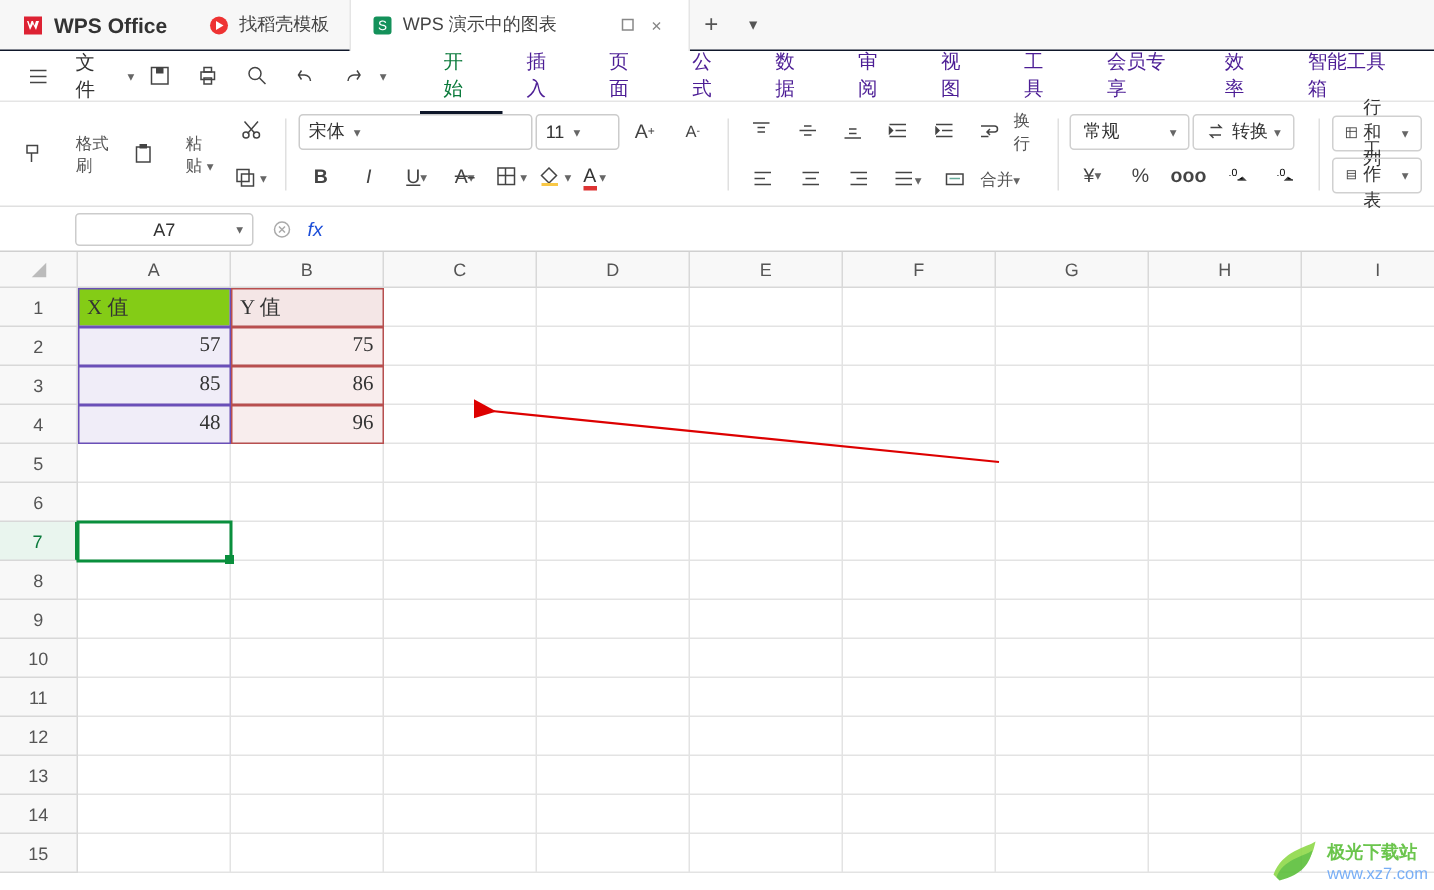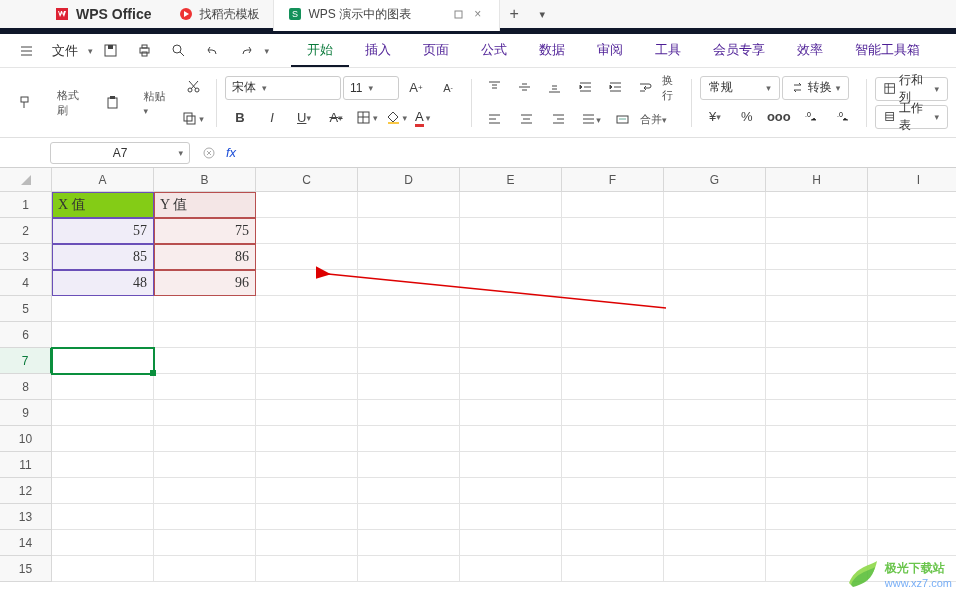--- a/index.html
+++ b/index.html
@@ -1,19 +1,19 @@
 <!DOCTYPE html>
 <html><head>
 <meta charset="utf-8">
 <style>
 * { box-sizing: border-box; margin: 0; padding: 0; font-family: "Microsoft YaHei", sans-serif; }
 body { width: 956px; height: 593px; background: #fff; overflow: hidden; position: relative; font-size: 13px; color: #333; }
 
 
-.titlebar { height: 34px; display: flex; align-items: center; background: #f7f7f7; border-bottom: 6px solid #0f172a; padding-left: 40px; }
+.titlebar { height: 34px; display: flex; align-items: center; background: #f7f7f7; border-bottom: 1px solid #0f172a; }
 .logo { display: flex; align-items: center; padding: 0 14px; gap: 6px; font-weight: 600; font-size: 14px; }
 .logo svg { width: 16px; height: 16px; }
 .tab { display: flex; align-items: center; gap: 6px; padding: 0 14px; height: 34px; border-right: 1px solid #e5e5e5; font-size: 12px; color: #444; }
 .tab.active { background: #fff; }
 .tab .small-icon { width: 14px; height: 14px; }
 .tab-close { color: #888; padding: 0 4px; }
 .newtab { width: 28px; text-align: center; color: #555; font-size: 16px; }
 
 
 .quickbar { height: 34px; display: flex; align-items: center; padding: 0 10px; border-bottom: 1px solid #e5e5e5; gap: 2px; }
@@ -33,21 +33,21 @@
 .rcol { display: flex; flex-direction: column; gap: 4px; }
 .rrow { display: flex; gap: 2px; align-items: center; }
 .combo { display: flex; align-items: center; border: 1px solid #ccc; border-radius: 3px; height: 24px; padding: 0 6px; font-size: 12px; gap: 6px; }
 .combo .dd { font-size: 9px; color: #666; }
 .chipbtn { display: flex; align-items: center; gap: 4px; border: 1px solid #d0d0d0; border-radius: 3px; height: 24px; padding: 0 8px; font-size: 12px; }
 .dd { font-size: 9px; color: #666; }
 .wideicon { display: flex; align-items: center; gap: 2px; height: 24px; padding: 0 3px; }
 
 
 .fbar { height: 30px; display: flex; align-items: center; border-bottom: 1px solid #d0d0d0; padding: 0 10px; gap: 12px; }
-.namebox { width: 140px; height: 22px; border: 1px solid #ccc; border-radius: 3px; display: flex; align-items: center; justify-content: center; font-size: 12px; position: relative; margin-left: 40px; }
+.namebox { width: 119px; height: 22px; border: 1px solid #ccc; border-radius: 3px; display: flex; align-items: center; justify-content: center; font-size: 12px; position: relative; margin-left: 40px; }
 .namebox .dd { position: absolute; right: 6px; }
 .formula { display: flex; align-items: center; gap: 10px; color: #1d4ed8; flex: 1; }
 .formula svg { width: 14px; height: 14px; }
 
 
 .grid { position: relative; display: flex; height: calc(593px - 34px - 34px - 70px - 30px); }
 .rowhdr, .colhdr, .corner { background: #f8f8f8; border-bottom: 1px solid #d8d8d8; border-right: 1px solid #d8d8d8; display: flex; align-items: center; justify-content: center; font-size: 12px; color: #555; }
 .corner { height: 24px; width: 52px; }
 .rowhdr { height: 26px; width: 52px; }
 .colhdrs { display: flex; }
@@ -148,20 +148,21 @@
     </div>
   <span class="dd">▾</span>
 
   <div class="menubar">
     <div class="menuitem active">开始</div>
     <div class="menuitem">插入</div>
     <div class="menuitem">页面</div>
     <div class="menuitem">公式</div>
     <div class="menuitem">数据</div>
     <div class="menuitem">审阅</div>
+    <div class="menuitem">视图</div>
     <div class="menuitem">工具</div>
     <div class="menuitem">会员专享</div>
     <div class="menuitem">效率</div>
     <div class="menuitem">智能工具箱</div>
   </div>
 </div>
 
 <div class="ribbon">
   <div class="rgroup">
     <div class="rbtn">
@@ -194,21 +195,21 @@
           <rect x="2" y="2" width="8" height="8" fill="none" stroke="#444"></rect>
           <rect x="5" y="5" width="8" height="8" fill="none" stroke="#444"></rect>
         </svg>
         <span class="dd" style="margin-left:2px">▾</span>
       </div>
   </div>
   <div class="sep"></div>
 
   <div class="rcol">
     <div class="rrow">
-      <div class="combo" style="width:116px">
+      <div class="combo" style="width:156px">
           <span>宋体</span>
           <span class="dd">▾</span>
         </div>
       <div class="combo" style="width:56px">
           <span>11</span>
           <span class="dd">▾</span>
         </div>
       <div class="rbtn" style="font-size:13px">A<sup style="font-size:8px">+</sup></div>
       <div class="rbtn" style="font-size:11px">A<sup style="font-size:7px">-</sup></div>
     </div>

